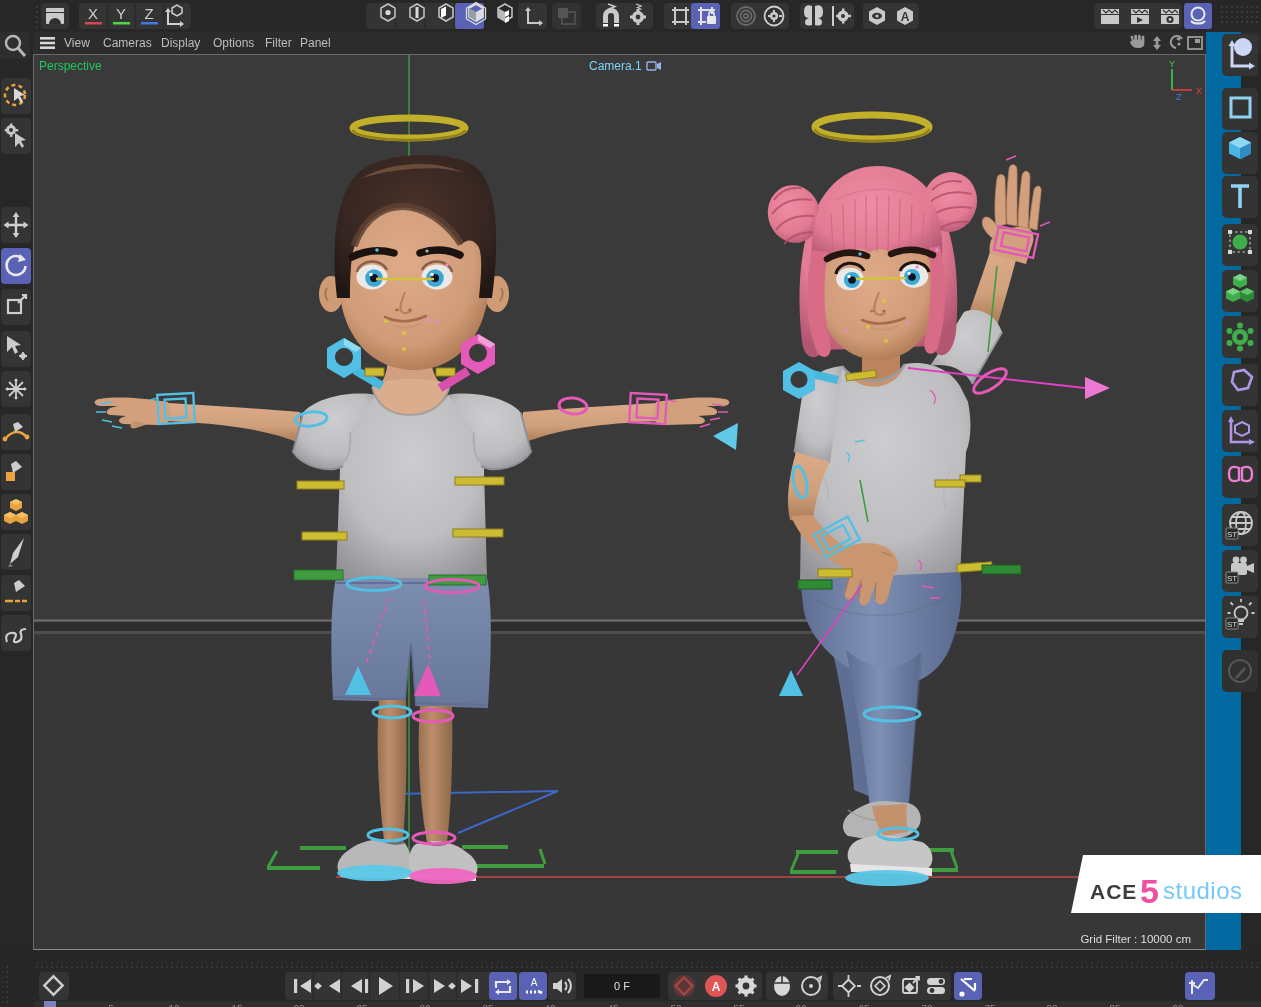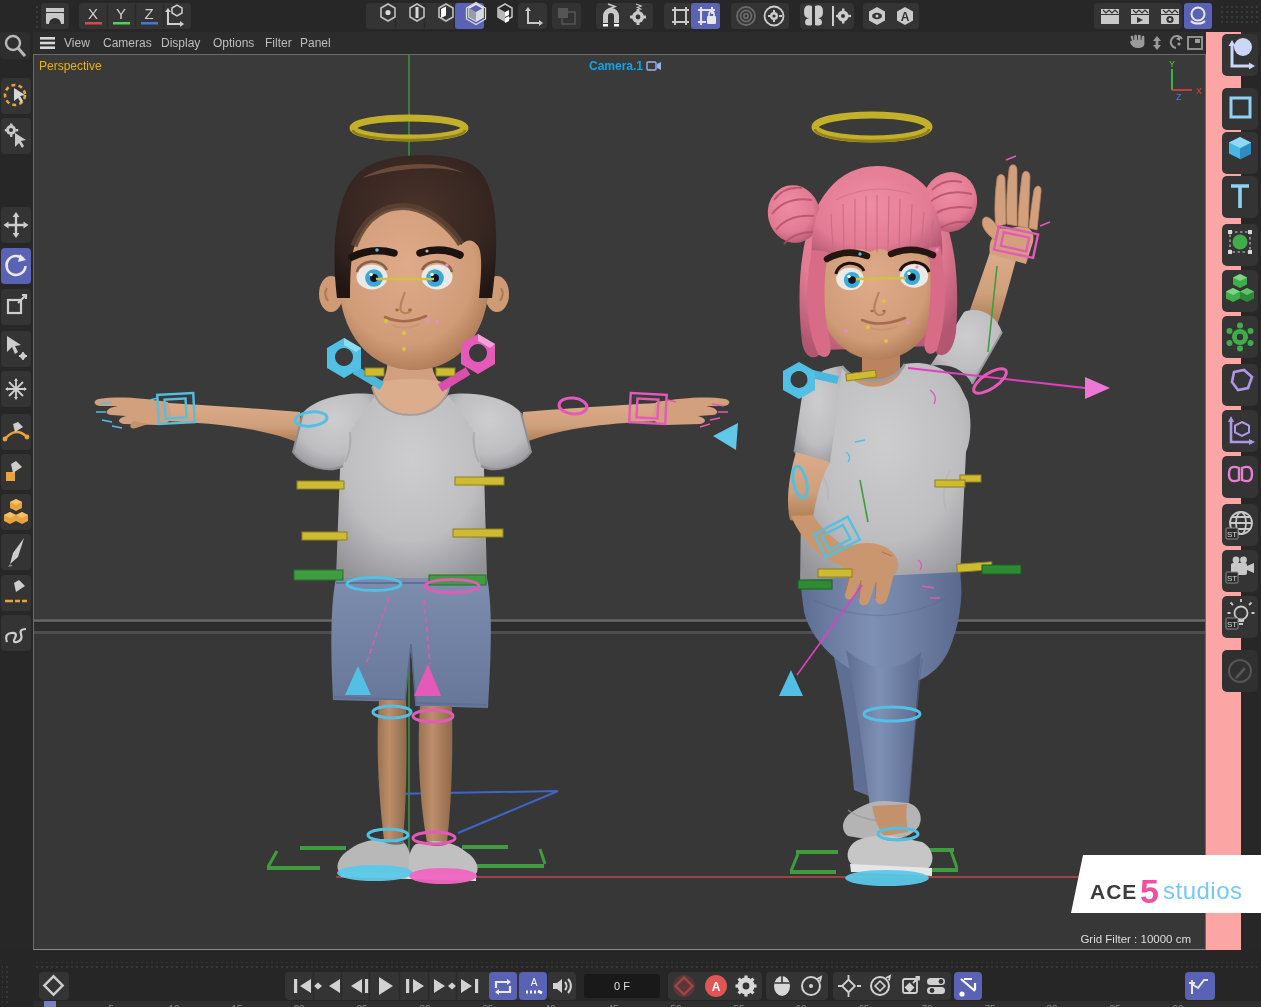--- a/index.html
+++ b/index.html
@@ -275,21 +275,21 @@
         <path d="M19 5 l6 6 l-9 6 l-2 -9 Z" fill="#cdcdcd"></path>
         <path d="M5 26 l8 0 M15 26 l5 0 M22 26 l5 0" stroke="#e8a33d" stroke-width="2.6"></path>
       </g>
       <g transform="translate(0,583)">
         <rect x="1" y="0" width="30" height="36" rx="4" fill="#343434"></rect>
         <path d="M7 27 q-3 -8 4 -9 q7 -1 4 5 q-3 5 2 4 q6 -2 4 -8 q-2 -5 5 -5" fill="none" stroke="#cdcdcd" stroke-width="2.2"></path>
       </g>
     </svg>
   </div>
 
-  <div class="abs" id="rightbar" style="left:1206px;top:32px;width:35px;height:975px;background:#fca5a5;">
+  <div class="abs" id="rightbar" style="left:1206px;top:32px;width:35px;height:975px;background:#0369a1;">
     <svg class="abs" style="left:0;top:0" width="55" height="975" viewBox="0 0 55 975">
 
       <rect x="16" y="2" width="36" height="42" rx="5" fill="#343434"></rect>
       <path d="M26 12 L26 34 L46 34" stroke="#ccd6f6" stroke-width="3" fill="none"></path>
       <path d="M22.5 14 L26 8 L29.5 14 Z" fill="#ccd6f6"></path>
       <path d="M43 30.5 L49 34 L43 37.5 Z" fill="#ccd6f6"></path>
       <circle cx="37" cy="15" r="9" fill="#ccd6f6"></circle>
 
       <rect x="16" y="56" width="36" height="42" rx="5" fill="#343434"></rect>
       <rect x="25" y="66" width="19" height="19" fill="none" stroke="#8fd2f2" stroke-width="3"></rect>
@@ -723,22 +723,22 @@
         </g>
         <g stroke="#52c0e4" stroke-width="1.4" fill="none">
           <path d="M855 442 l10 -2 M846 452 q 6 4 2 10"></path>
         </g>
       </g>
 
       <ellipse cx="872" cy="127" rx="57" ry="12" fill="none" stroke="#c3b02a" stroke-width="7"></ellipse>
       <path d="M815 129 a 57 12 0 0 0 114 0" fill="none" stroke="#8f7f1c" stroke-width="2.5"></path>
     </svg>
 
-    <div class="abs" style="left:5px;top:4px;color:#eab308;font-size:12px;">Perspective</div>
-    <div class="abs" style="left:555px;top:4px;color:#0ea5e9;font-size:12px;font-weight:bold;">Camera.1</div>
+    <div class="abs" style="left:5px;top:4px;color:#22c55e;font-size:12px;">Perspective</div>
+    <div class="abs" style="left:555px;top:4px;color:#7dd3fc;font-size:12px;">Camera.1</div>
     <svg class="abs" style="left:612px;top:5px" width="16" height="12" viewBox="0 0 16 12">
       <rect x="1" y="2" width="9" height="8" rx="1" fill="none" stroke="#9ab0e8" stroke-width="1.4"></rect>
       <path d="M11 4 l4 -2 v8 l-4 -2 Z" fill="#9ab0e8"></path>
     </svg>
     <svg class="abs" style="left:1120px;top:2px" width="50" height="50" viewBox="0 0 50 50">
       <line x1="18" y1="33" x2="18" y2="12" stroke="#3fd03f" stroke-width="1.6"></line>
       <line x1="18" y1="33" x2="38" y2="33" stroke="#e04040" stroke-width="1.6"></line>
       <text x="15" y="10" font-size="9" fill="#3fd03f" font-family="Liberation Sans">Y</text>
       <text x="42" y="37" font-size="9" fill="#e04040" font-family="Liberation Sans">X</text>
       <text x="22" y="43" font-size="9" fill="#4080e0" font-family="Liberation Sans">Z</text>

